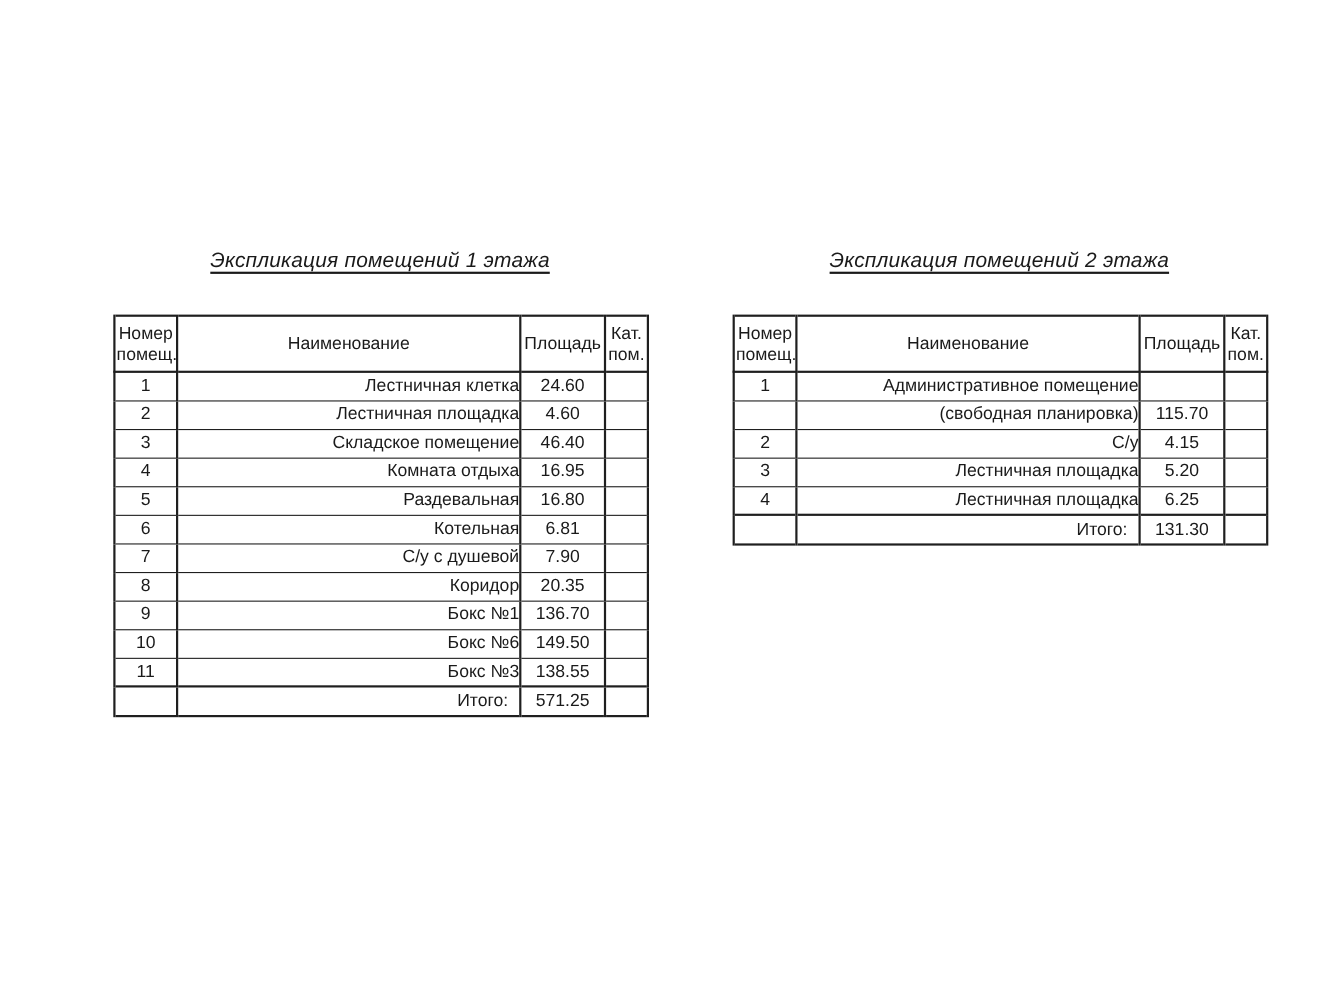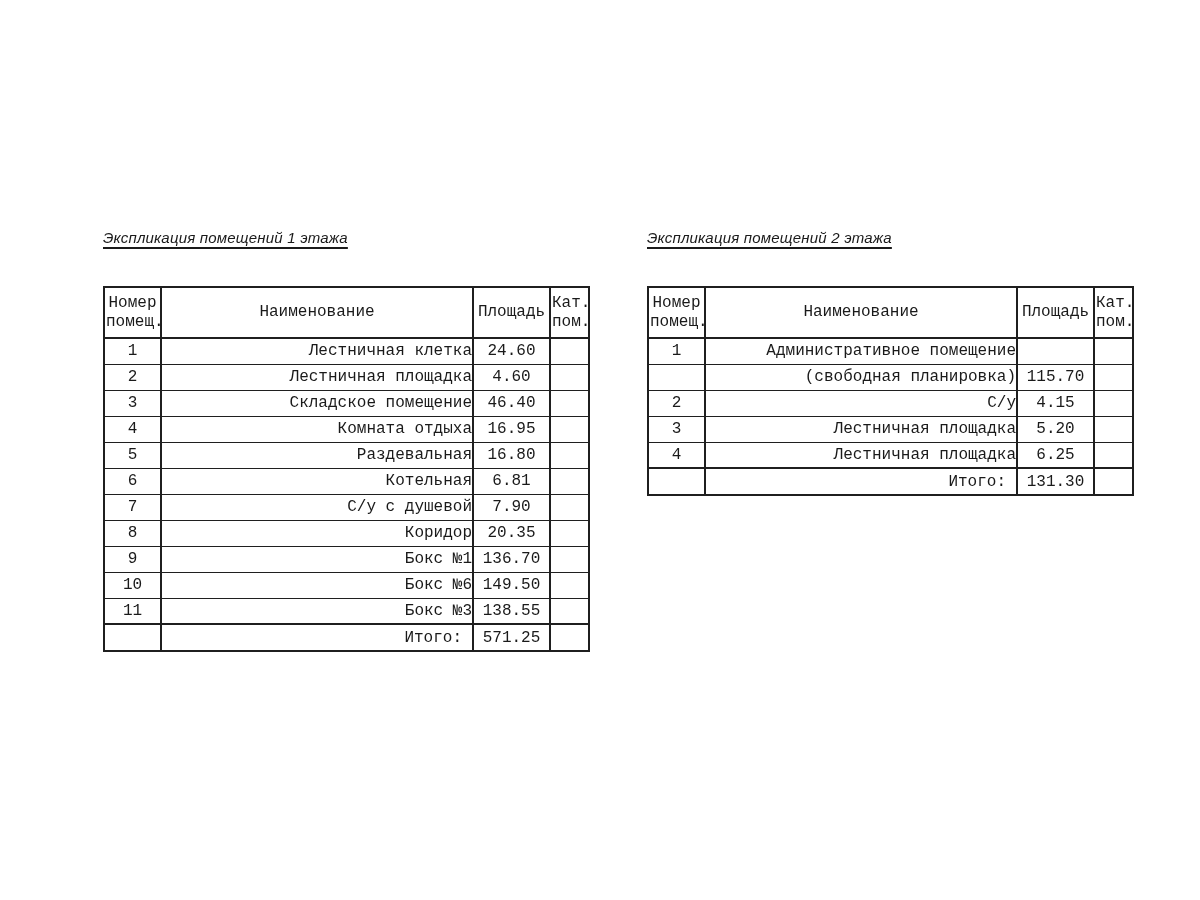--- a/index.html
+++ b/index.html
@@ -7,42 +7,41 @@
     --border-color:#1f1f1f;
     --bg:#ffffff;
   }
   *{margin:0;padding:0;box-sizing:border-box;}
   html,body{width:1200px;height:900px;background:var(--bg);
     font-family:"Liberation Sans", sans-serif;color:var(--text-color);}
   body{position:relative;overflow:hidden;}
 
   .explication-section{position:absolute;width:485px;}
   #section-floor1{left:103px;top:226px;}
-  #section-floor2{left:647px;top:226px;}
+  #section-floor2{left:666px;top:226px;}
 
   .table-title{
-    text-align:left;
+    text-align:center;
     font-style:italic;
-    font-size:15px;
+    font-size:19px;
     line-height:23px;
     letter-spacing:0.2px;
     text-decoration:underline;
     text-underline-offset:4px;
     text-decoration-thickness:1.5px;
     margin-bottom:37px;
     white-space:nowrap;
   }
 
   table.explication{
     border-collapse:collapse;
     table-layout:fixed;
     width:485px;
     border:2px solid var(--border-color);
     font-size:16px;
-    font-family:Liberation Mono, monospace;
   }
   .explication th,.explication td{
     border:1px solid var(--border-color);
     border-left-width:2px;
     border-right-width:2px;
     overflow:hidden;
     vertical-align:middle;
   }
   .explication thead th{
     border-bottom-width:2px;

